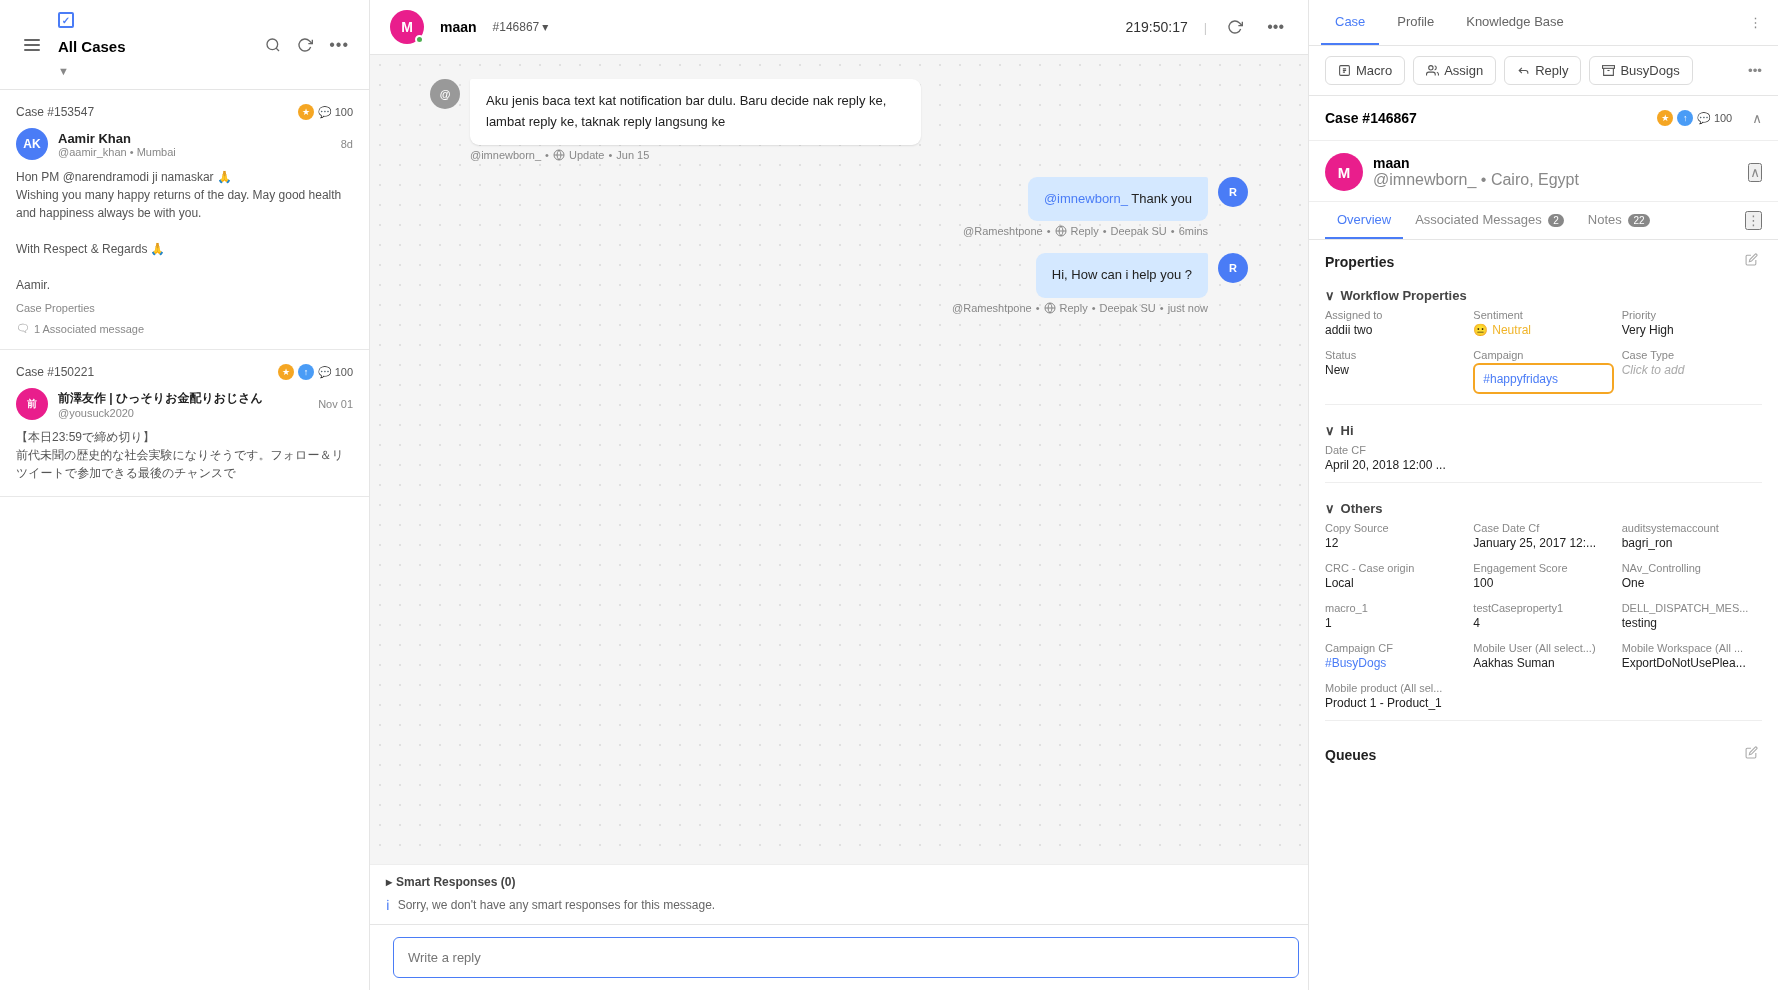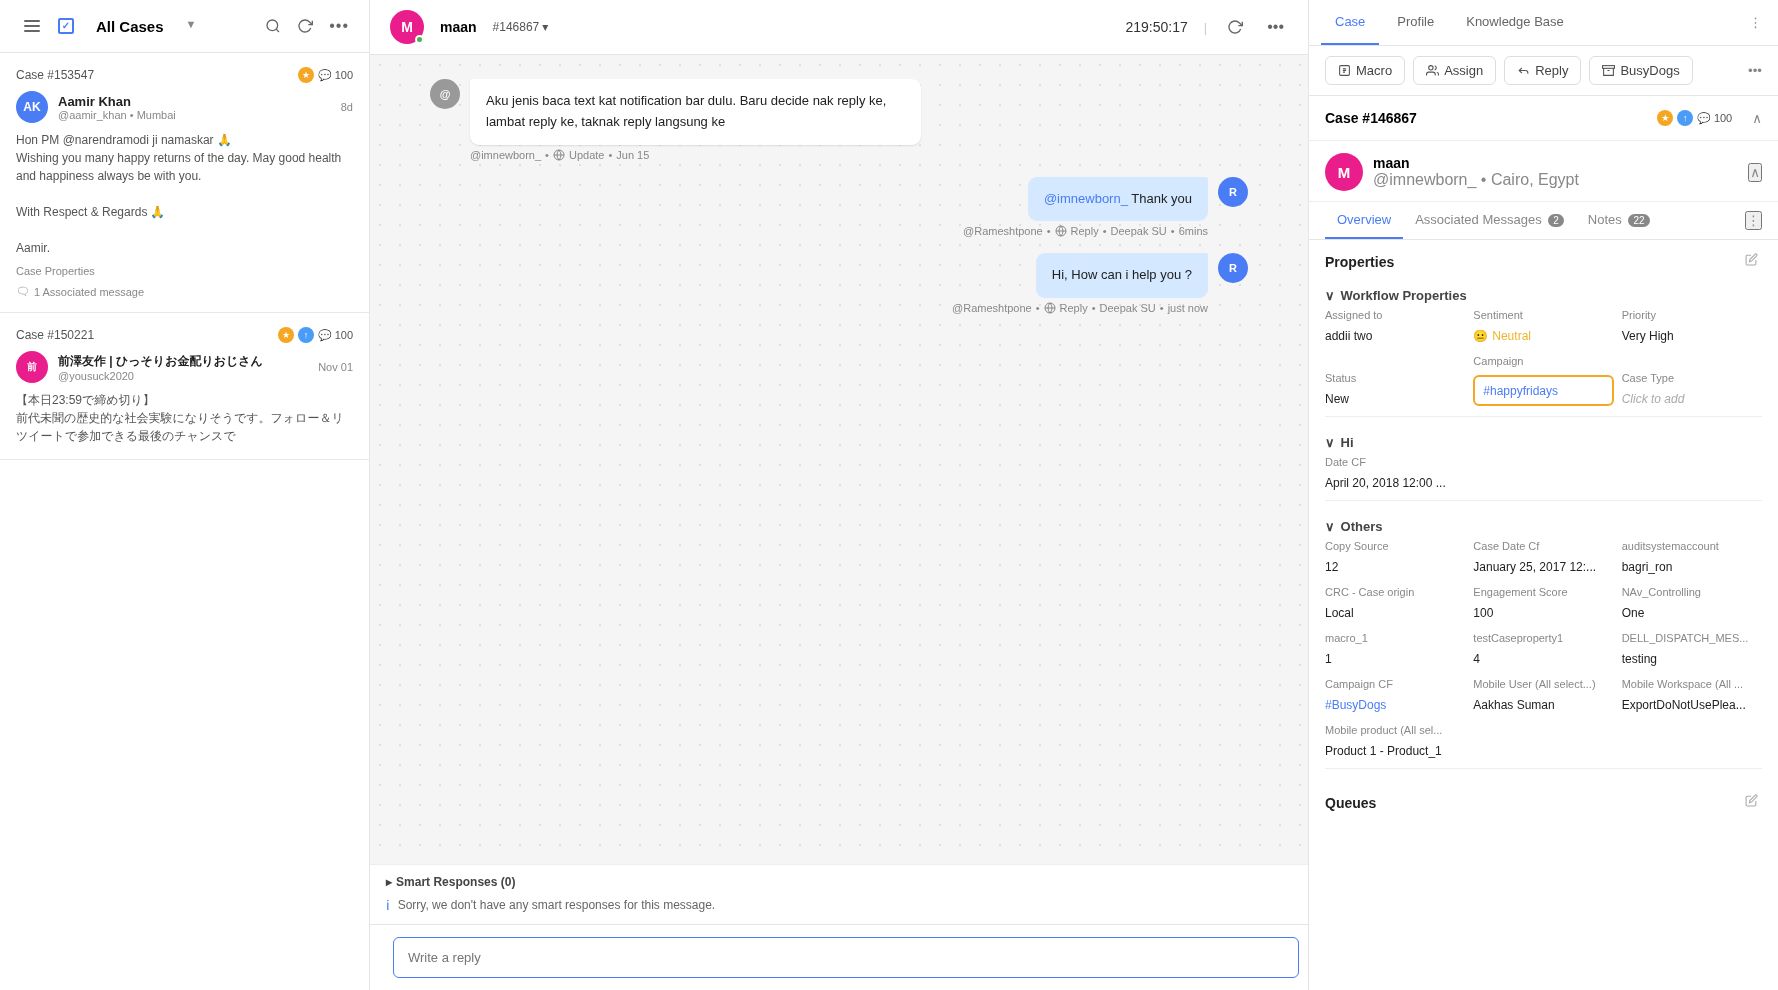--- a/index.html
+++ b/index.html
@@ -4,21 +4,21 @@
   <style>
     * { box-sizing: border-box; margin: 0; padding: 0; }
     body { font-family: -apple-system, BlinkMacSystemFont, 'Segoe UI', sans-serif; font-size: 13px; background: #f0f0f0; overflow: hidden; height: 990px; }
 
     .app { display: flex; height: 990px; width: 1778px; }
 
     
     .sidebar { width: 370px; background: #fff; border-right: 1px solid #e5e5e5; display: flex; flex-direction: column; overflow: hidden; }
 
     .sidebar-header { padding: 12px 16px; display: flex; align-items: center; gap: 10px; border-bottom: 1px solid #e5e5e5; background: #fff; }
-    .sidebar-header-title { font-size: 15px; font-weight: 600; display: flex; gap: 22px; }
+    .sidebar-header-title { font-size: 15px; font-weight: 600; display: flex; gap: 10px; flex-direction: column; }
     .sidebar-actions { margin-left: auto; display: flex; gap: 8px; align-items: center; }
     .icon-btn { background: none; border: none; cursor: pointer; color: #666; padding: 4px; border-radius: 4px; display: flex; align-items: center; }
 
     .case-list { flex: 1; overflow-y: auto; }
 
     .case-item { padding: 14px 16px; border-bottom: 1px solid #e8e8e8; background: #fff; cursor: pointer; }
 
     .case-item-header { display: flex; justify-content: space-between; align-items: center; margin-bottom: 8px; }
     .case-number { font-size: 12px; color: #555; font-weight: 500; }
     .badge-group { display: flex; align-items: center; gap: 4px; }
@@ -97,21 +97,21 @@
     .ov-tab.active { color: #4a7cf6; border-bottom-color: #4a7cf6; font-weight: 500; }
     .ov-tab-badge { background: #888; color: #fff; border-radius: 10px; font-size: 10px; padding: 1px 5px; margin-left: 3px; }
     .ov-more { margin-left: auto; color: #888; cursor: pointer; }
 
     .properties-section { flex: 1; overflow-y: auto; padding: 0 16px 20px; }
 
     .section-label { font-size: 14px; font-weight: 600; color: #222; padding: 14px 0 8px; }
     .section-sublabel { font-size: 13px; font-weight: 600; color: #444; padding: 10px 0 6px; display: flex; align-items: center; gap: 6px; cursor: pointer; }
 
     .props-grid { display: grid; grid-template-columns: 1fr 1fr 1fr; gap: 12px 8px; margin-bottom: 10px; }
-    .prop-item { display: flex; flex-direction: column; gap: 8px; justify-content: flex-end; }
+    .prop-item { display: flex; flex-direction: column; gap: 2px; }
     .prop-label { font-size: 11px; color: #888; }
     .prop-value { font-size: 12px; color: #222; font-weight: 500; }
     .prop-value.muted { color: #aaa; font-style: italic; }
     .prop-value.campaign { color: #4a7cf6; }
 
     .sentiment-neutral { display: flex; align-items: center; gap: 4px; font-size: 12px; color: #f0b429; }
 
     .campaign-box { border: 2px solid #f5a623; border-radius: 6px; padding: 6px 8px; }
     .campaign-value { color: #4a7cf6; font-size: 12px; font-weight: 500; }
 

